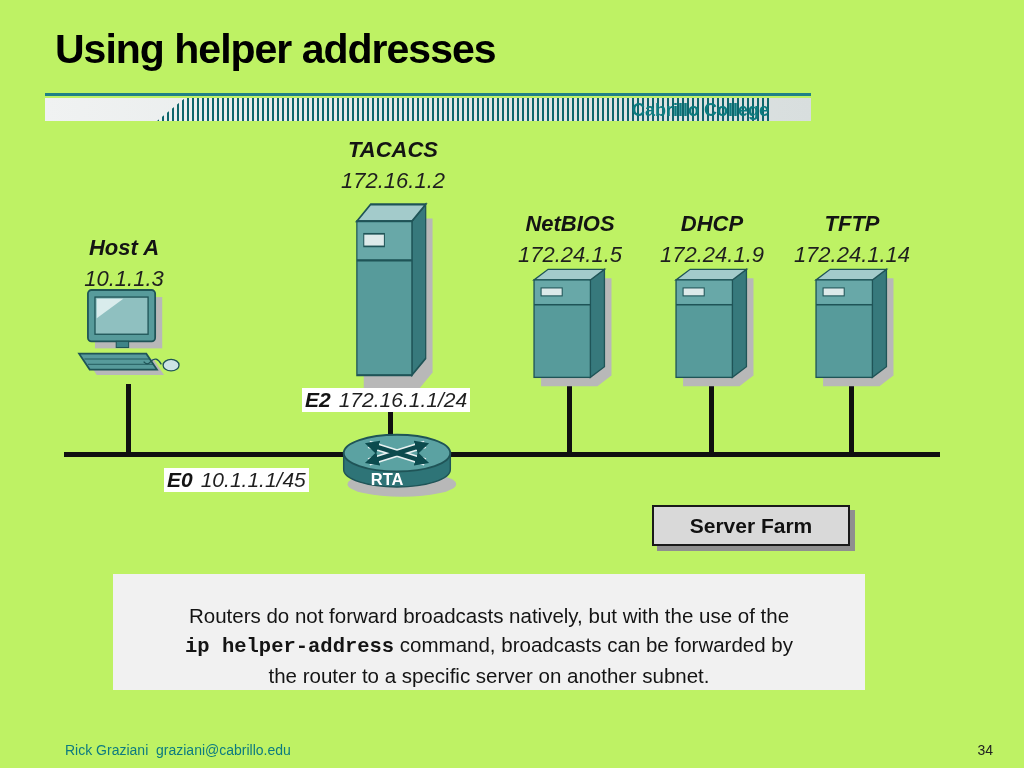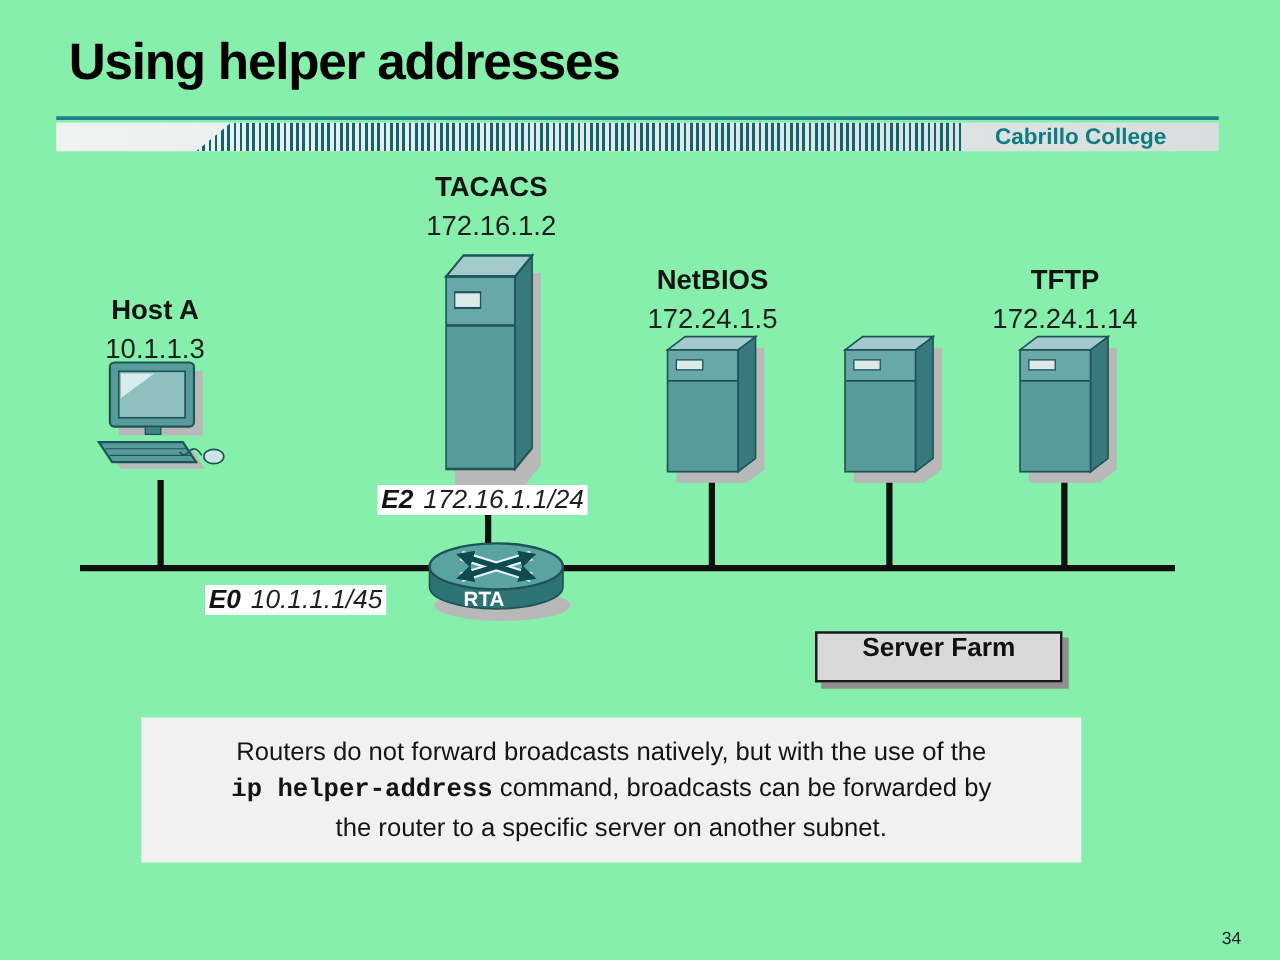--- a/index.html
+++ b/index.html
@@ -1,48 +1,48 @@
 <!DOCTYPE html>
 <html><head>
 <meta charset="utf-8">
 <style>
   * { margin:0; padding:0; box-sizing:border-box; }
   html,body { width:1024px; height:768px; }
   body { font-family:"Liberation Sans", sans-serif; background:#ffffff; position:relative; overflow:hidden; }
-  .slide { position:absolute; inset:0; width:1024px; height:768px; background:#86efac;padding-left:29px; }
+  .slide { position:absolute; inset:0; width:1024px; height:768px; background:#bef264;padding-left:29px; }
 
   .title { position:absolute; left:55px; top:26px; font-size:41px; font-weight:800; color:#000; letter-spacing:-1px; }
 
-  .header-band { position:absolute; left:45px; top:93px; width:930px; }
+  .header-band { position:absolute; left:45px; top:93px; width:766px; }
   .band-topline { height:3px; background:#1f8186; }
   .band-body { margin-top:2px; height:23px; background:linear-gradient(to right,#f0f2f2,#d8dede); position:relative; }
   .band-stripes { position:absolute; left:112px; top:0; height:100%; width:612px;
       background:repeating-linear-gradient(90deg,#0e656b 0,#0e656b 2px,rgba(0,0,0,0) 2px,rgba(0,0,0,0) 5px);
       clip-path:polygon(0 100%, 28px 0, 100% 0, 100% 100%); }
   .brand { position:absolute; right:42px; top:50%; transform:translateY(-50%); color:#0d7b80; font-weight:bold; font-size:18px; }
 
   .diagram { position:absolute; inset:0; }
-  .node-label { position:absolute; width:170px; text-align:center; }
+  .node-label { position:absolute; width:170px; text-align:center;font-style:italic; }
   .nl-name { font-size:22px; font-weight:bold; color:#141414; }
   .nl-ip   { font-size:22px; color:#1f1f1f; margin-top:5px; }
 
   .line { position:absolute; background:#101010; }
 
   .icon { position:absolute; display:block; }
 
   .if-label { position:absolute; font-size:21px; color:#1f1f1f; background:#ffffff; padding:0 3px;font-style:italic; }
   .if-name  { font-weight:bold; color:#141414; margin-right:8px; }
 
   .server-farm { position:absolute; left:652px; top:505px; width:198px; height:41px;
       background:#d9d9d9; border:2px solid #1a1a1a; box-shadow:5px 5px 0 #8f8f8f;
-      display:flex; align-items:flex-start; justify-content:center;
+      display:flex; align-items:center; justify-content:center;
       font-size:21px; font-weight:bold; color:#111; }
 
   .note-box { position:absolute; left:113px; top:574px; width:752px; height:116px;
-      background:#f1f1f1; display:flex; flex-direction:column; justify-content:center;
+      background:#f1f1f1; display:flex; flex-direction:column; justify-content:flex-end;
       text-align:center; font-size:20.5px; color:#141414; line-height:1.42; }
   .note-code { font-family:"Liberation Mono", monospace; font-weight:bold; }
 
   .footer   { position:absolute; left:65px; top:742px; font-size:14px; color:#0d7b80; white-space:pre; }
   .page-num { position:absolute; right:31px; top:742px; font-size:14px; color:#222;text-align:right; }
 </style>
 </head>
 <body>
 
 <div class="slide">
@@ -118,20 +118,24 @@
       <div class="nl-ip">172.16.1.2</div>
     </div>
     <div class="node-label" style="left:39px;top:235px">
       <div class="nl-name">Host A</div>
       <div class="nl-ip">10.1.1.3</div>
     </div>
     <div class="node-label" style="left:485px;top:211px">
       <div class="nl-name">NetBIOS</div>
       <div class="nl-ip">172.24.1.5</div>
     </div>
+    <div class="node-label" style="left:627px;top:211px">
+      <div class="nl-name">DHCP</div>
+      <div class="nl-ip">172.24.1.9</div>
+    </div>
     <div class="node-label" style="left:767px;top:211px">
       <div class="nl-name">TFTP</div>
       <div class="nl-ip">172.24.1.14</div>
     </div>
 
     <svg class="icon" style="left:72px;top:286px" width="115" height="100" viewBox="0 0 130 112">
         <use href="#g-host"></use>
       </svg>
 
     <svg class="icon" style="left:350px;top:196px" width="86" height="196" viewBox="0 0 100 140" preserveAspectRatio="none">
@@ -165,15 +169,16 @@
       <span>Server Farm</span>
     </div>
   </div>
 
   <div class="note-box">
     <div class="note-line">Routers do not forward broadcasts natively, but with the use of the</div>
     <div class="note-line"><span class="note-code">ip helper-address</span><span> command, broadcasts can be forwarded by</span></div>
     <div class="note-line">the router to a specific server on another subnet.</div>
   </div>
 
+  <div class="footer">Rick Graziani  graziani@cabrillo.edu</div>
   <div class="page-num">34</div>
 
 </div>
 
 </body></html>

